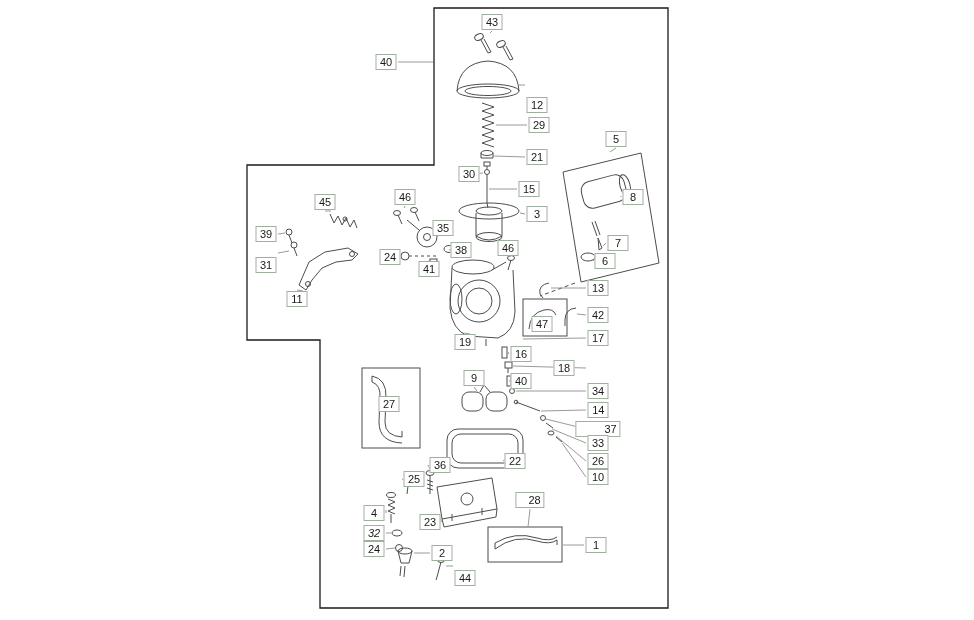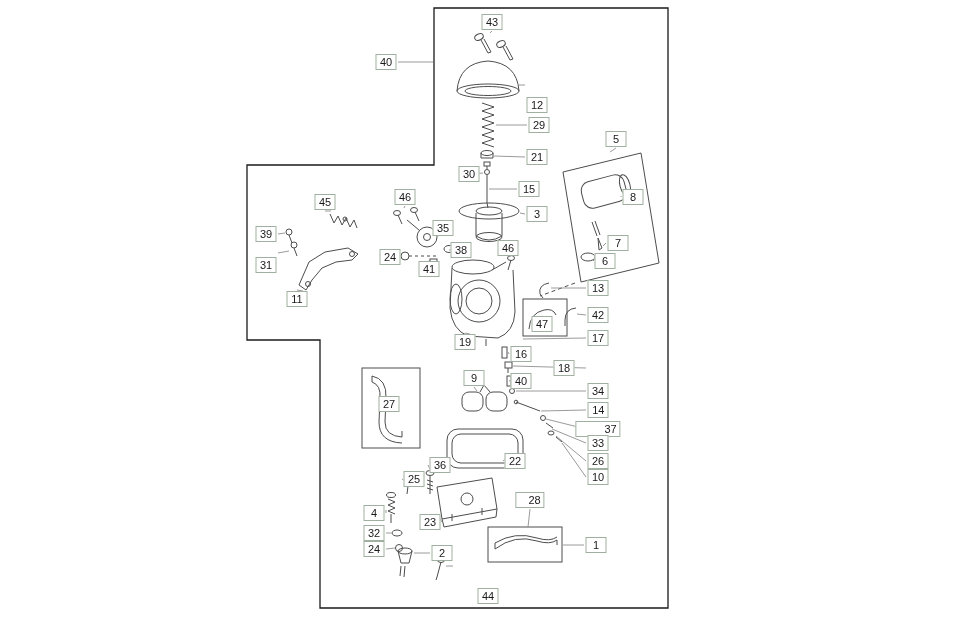--- a/index.html
+++ b/index.html
@@ -325,20 +325,20 @@
       <div class="part-label" style="left: 598px; top: 443px;">33</div>
       <div class="part-label" style="left: 598px; top: 461px;">26</div>
       <div class="part-label" style="left: 598px; top: 477px;">10</div>
       <div class="part-label" style="left: 349px; top: 404px; margin-left: 40px;">27</div>
       <div class="part-label" style="left: 515px; top: 461px;">22</div>
       <div class="part-label" style="left: 440px; top: 465px;">36</div>
       <div class="part-label" style="left: 414px; top: 479px;">25</div>
       <div class="part-label" style="left: 374px; top: 513px;">4</div>
       <div class="part-label" style="left: 430px; top: 522px;">23</div>
       <div class="part-label" style="left: 530px; top: 500px; padding-left: 12px;">28</div>
-      <div class="part-label" style="left: 374px; top: 533px;">32</div>
+      <div class="part-label" style="left: 374px; top: 533px; font-style: italic;">32</div>
       <div class="part-label" style="left: 374px; top: 549px;">24</div>
       <div class="part-label" style="left: 442px; top: 553px;">2</div>
       <div class="part-label" style="left: 596px; top: 545px;">1</div>
-      <div class="part-label" style="left: 465px; top: 596px; margin-left: 23px;">44</div>
+      <div class="part-label" style="left: 465px; top: 578px;">44</div>
     </div>
 
 </div>
 
 </body></html>

